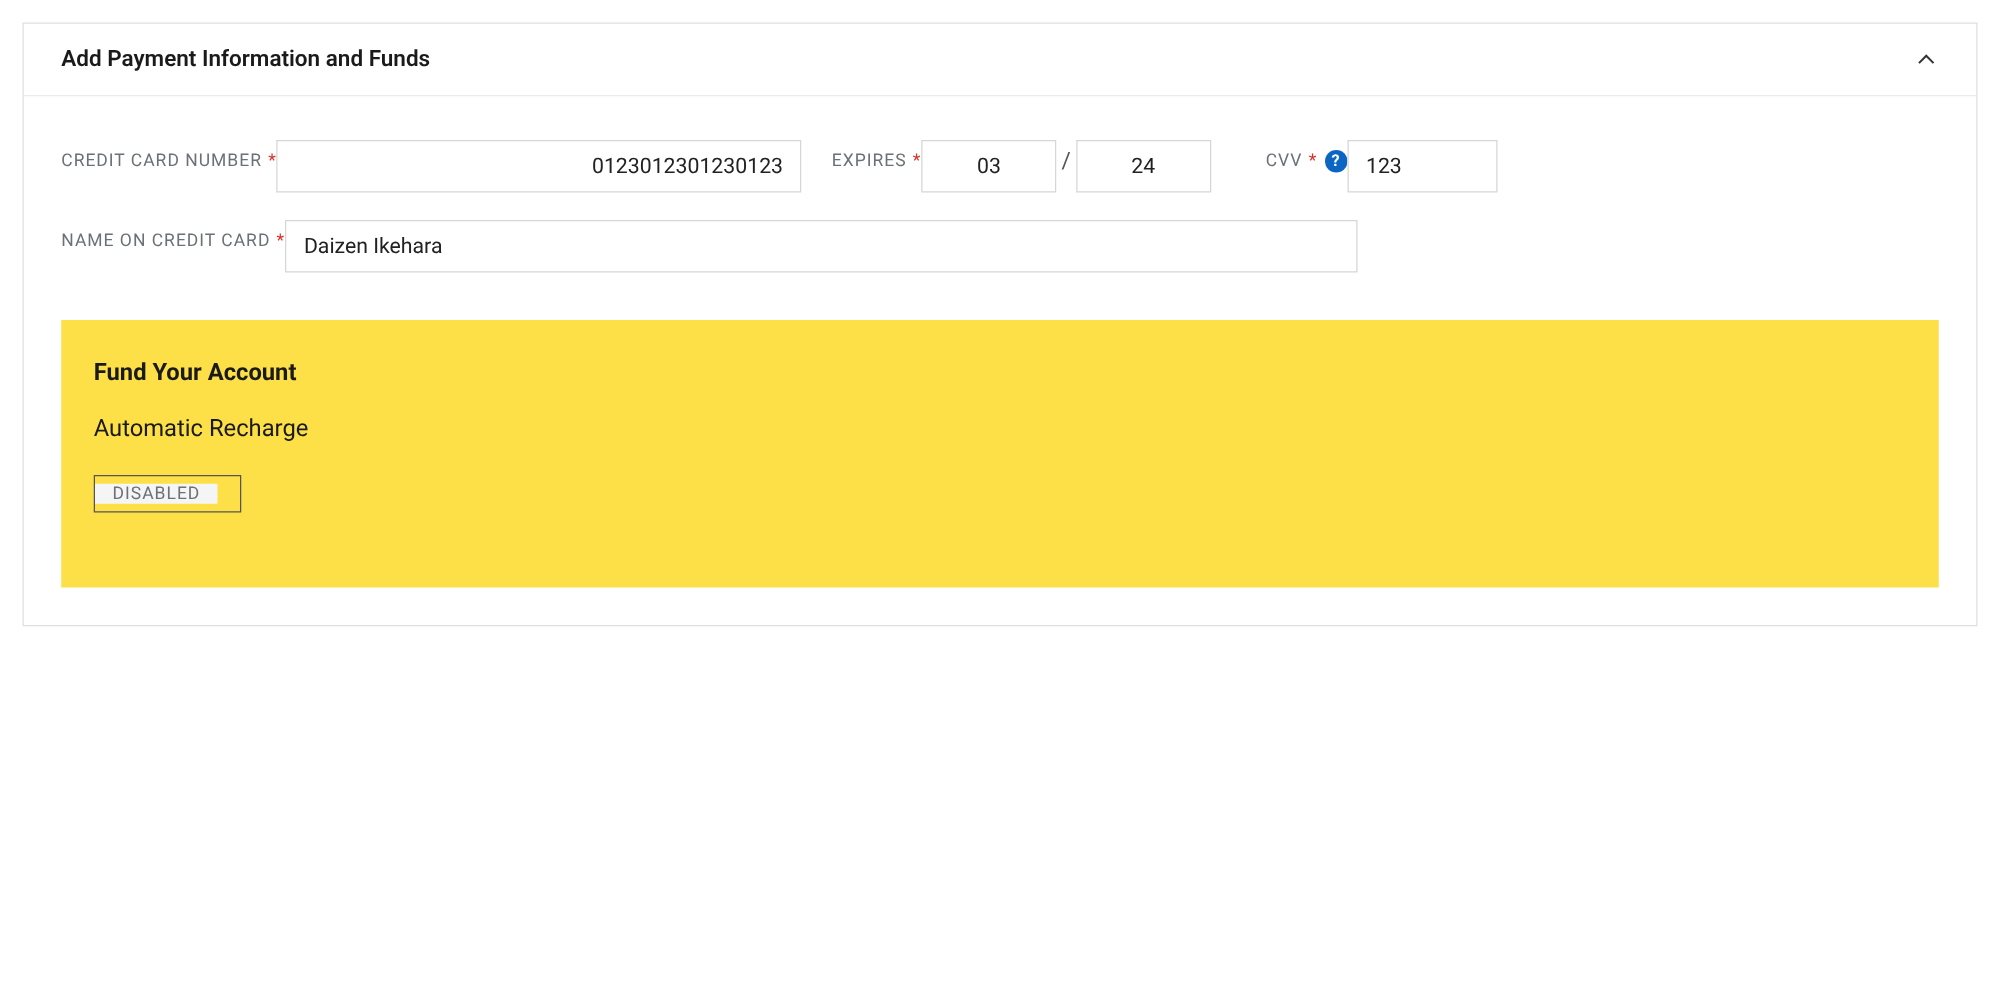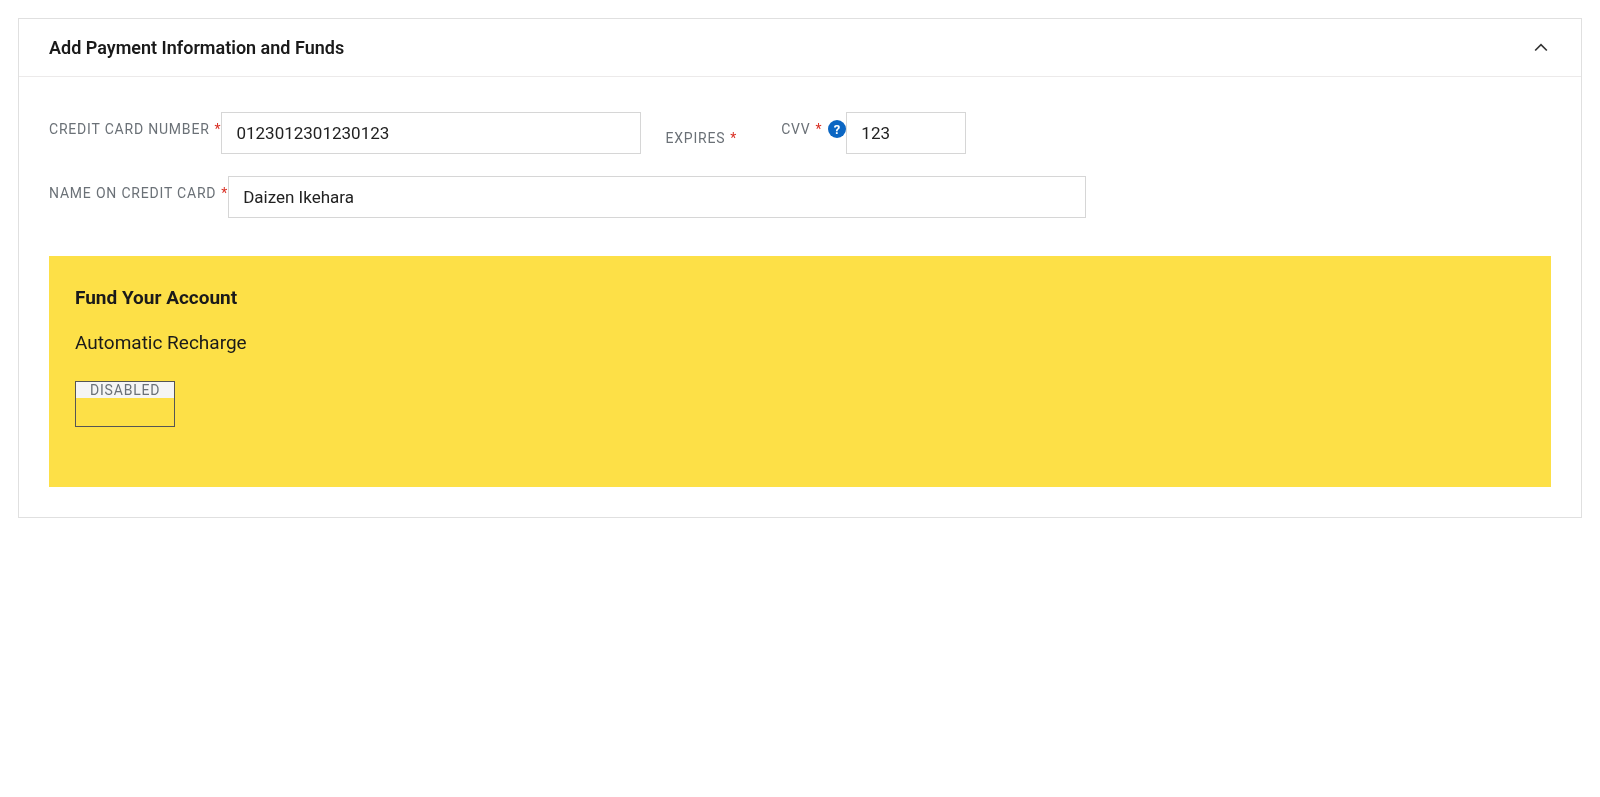--- a/index.html
+++ b/index.html
@@ -67,21 +67,21 @@
     }
     .text-input {
       border: 1px solid #d6d6d6;
       padding: 10px 14px;
       font-size: 17px;
       color: #222;
       background: #fff;
       outline: none;
       font-family: inherit;
     }
-    .cc-number { width: 420px; }
+    .cc-number { width: 420px; text-align: right; }
     .exp-month, .exp-year { width: 108px; text-align: center; }
     .cvv-input { width: 120px; text-align: left; }
     .name-input { width: 858px; }
     .slash {
       font-size: 18px;
       color: #555;
       padding-bottom: 10px;
       margin: 0 -10px;
     }
     .help-icon {
@@ -148,25 +148,24 @@
     }
     .recharge-title {
       font-size: 19px;
       font-weight: 400;
       color: #1a1a1a;
       margin-top: 6px;
       margin-bottom: 26px;
     }
     .toggle-wrap {
       display: inline-flex;
-      align-items: flex-start;
+      align-items: center;
       border: 1px solid #555;
-      height: 46px;
-      cursor: pointer;
-      flex-direction: column;
+      height: 30px;
+      cursor: pointer;
     }
     .toggle-label {
       display: flex;
       align-items: center;
       padding: 0 14px;
       font-size: 14px;
       letter-spacing: 0.8px;
       color: #6b7177;
       background: #f5f5f5;
       text-transform: uppercase;
@@ -196,20 +195,25 @@
             <span class="required">*</span>
         </div>
         <input type="text" class="text-input cc-number" value="0123012301230123" style="">
       </div>
 
       <div class="field">
         <div class="field-label">
           <span>Expires</span>
             <span class="required">*</span>
         </div>
+        <div style="display:flex;align-items:center;gap:14px;">
+          <input type="text" class="text-input exp-month" value="03" style="">
+          <span class="slash">/</span>
+          <input type="text" class="text-input exp-year" value="24" style="">
+        </div>
       </div>
 
       <div class="field" style="margin-left:20px;">
         <div class="field-label">
           <span>CVV</span>
             <span class="required">*</span>
           <span class="help-icon">?</span>
         </div>
         <input type="text" class="text-input cvv-input" value="123" style="">
       </div>

